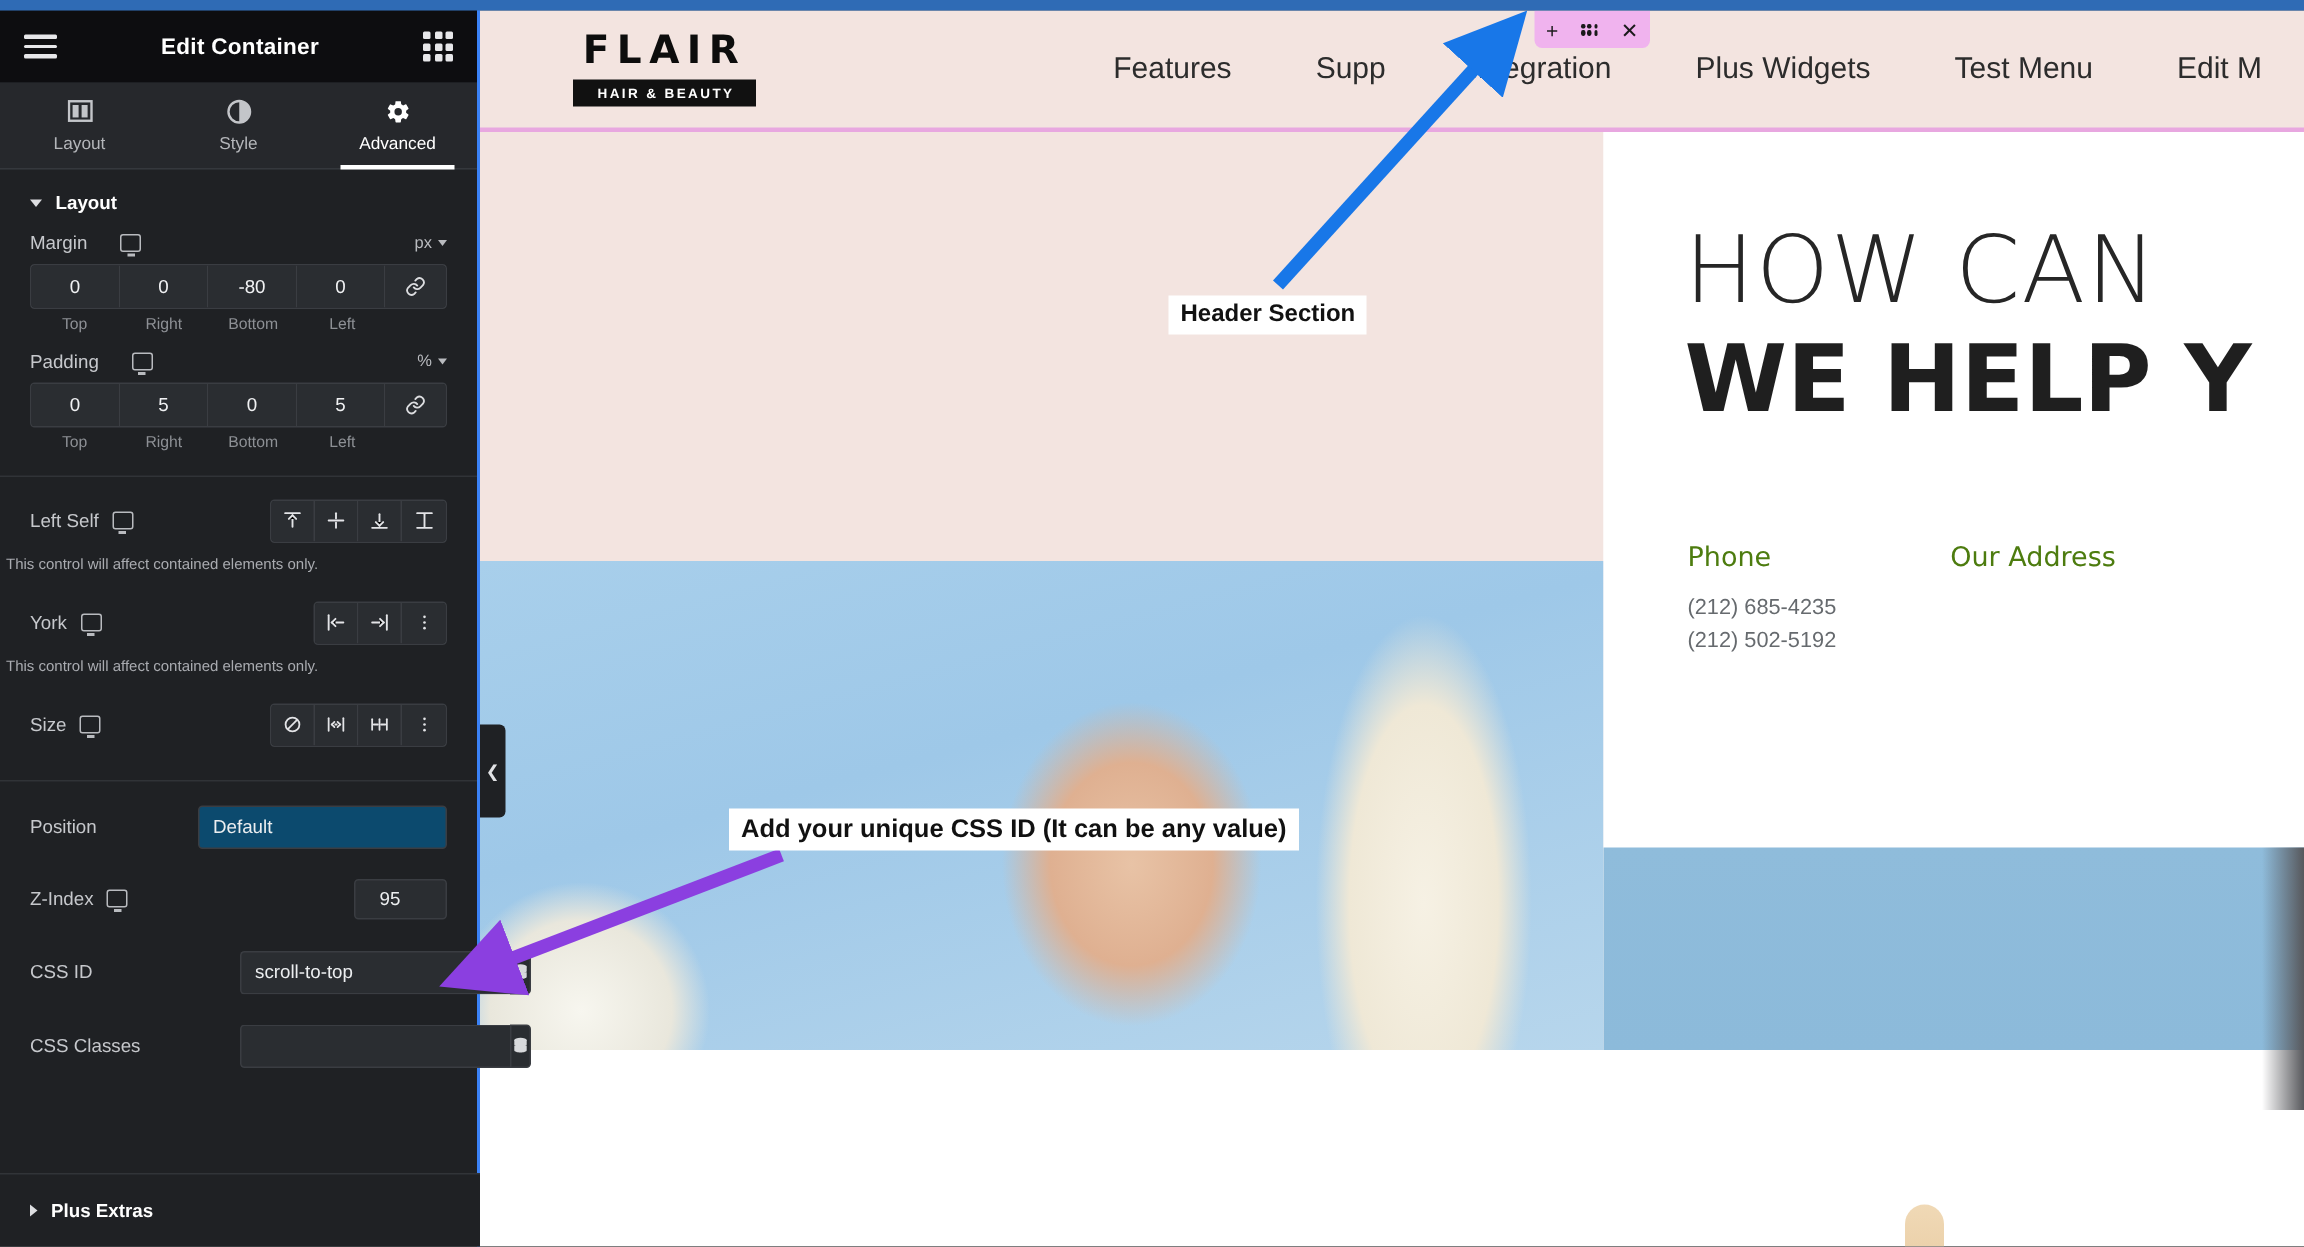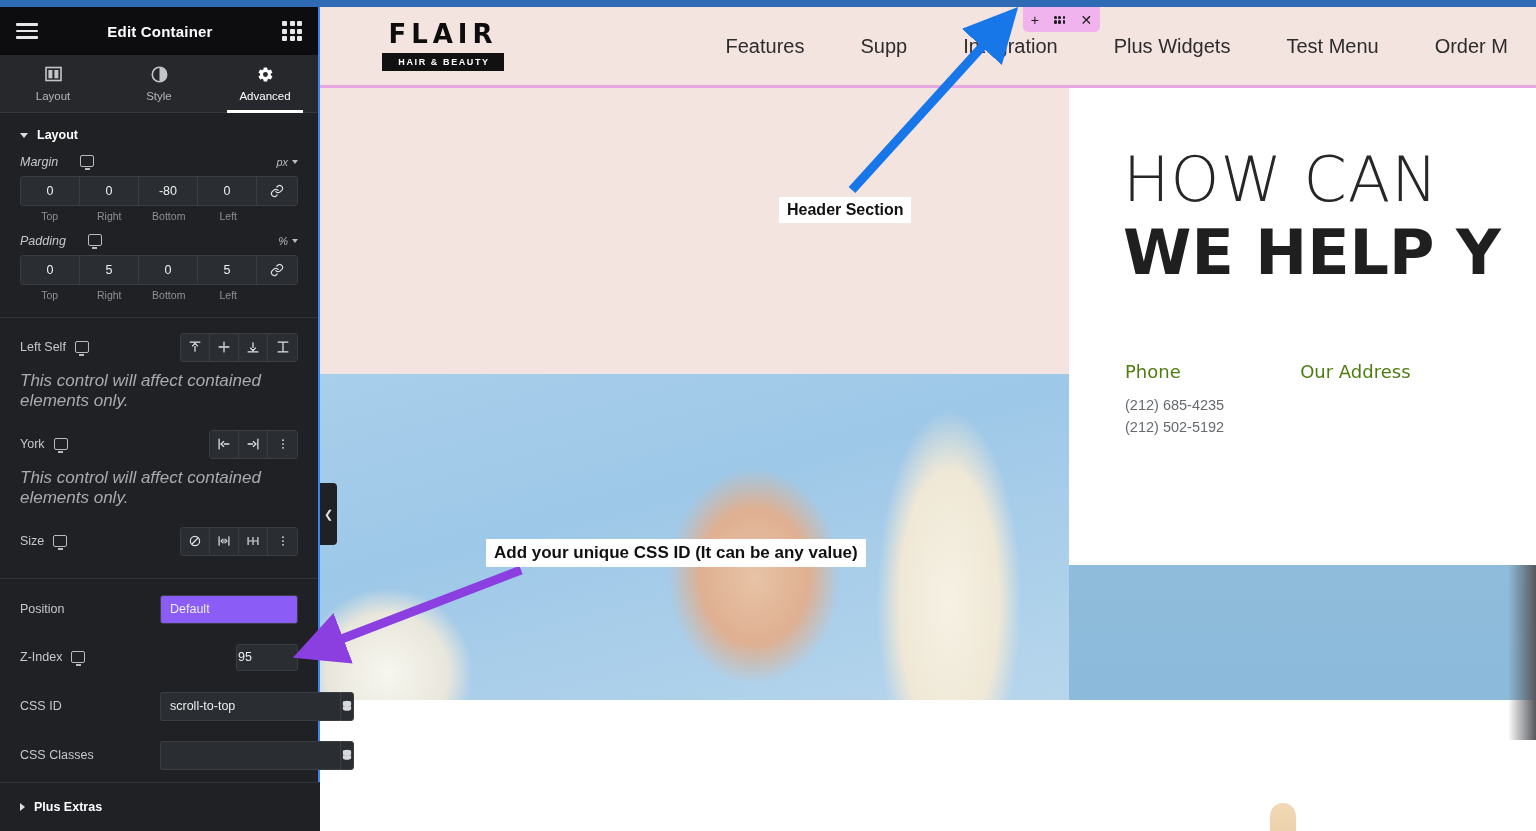--- a/index.html
+++ b/index.html
@@ -74,22 +74,22 @@
     width: 0; height: 0; border-left: 4.5px solid transparent;
     border-right: 4.5px solid transparent; border-top: 5.5px solid #dddee1;
   }
   .caret-right {
     width: 0; height: 0; border-top: 4.5px solid transparent;
     border-bottom: 4.5px solid transparent; border-left: 5.5px solid #dddee1;
   }
 
   .ctl { padding: 0 20px; }
   .row-label {
-    display: flex; gap: 22px;
-    color: #c6c8cc; font-size: 12.5px; margin-bottom: 7px; font-style: italic;
+    display: flex; align-items: center; gap: 22px;
+    color: #c6c8cc; font-size: 12.5px; margin-bottom: 7px;
   }
   .row-label .spacer { flex: 1; }
   .unit {
     color: #b9bbbf; font-size: 11px; display: flex; align-items: center; gap: 4px;
     cursor: pointer;
   }
   .unit .uc { width:0;height:0;border-left:3.5px solid transparent;border-right:3.5px solid transparent;border-top:4px solid #b9bbbf; }
   .monitor {
     width: 14px; height: 12px; border: 1.4px solid #b9bbbf; border-radius: 2px;
     position: relative;
@@ -122,31 +122,31 @@
     color: #c6c8cc; font-size: 12.5px; display: flex; align-items: center; gap: 9px;
   }
   .ctlrow .grow { flex: 1; }
   .btngroup { display: flex; border: 1px solid #3a3d42; border-radius: 3px; overflow: hidden; }
   .btngroup .b {
     width: 29px; height: 27px; background: #2a2d31; border-right: 1px solid #3a3d42;
     display: flex; align-items: center; justify-content: center; cursor: pointer;
   }
   .btngroup .b:last-child { border-right: none; }
   .hint {
-    padding: 7px 20px 10px 20px; color: #a9abb0; font-size: 17px; font-style: italic;
+    padding: 7px 20px 10px 4px; color: #a9abb0; font-size: 10px; 
   }
   .sel {
-    width: 138px; height: 29px; background: #8b5cf6; border: 1px solid #3a3d42;
+    width: 166px; height: 29px; background: #0c4a6e; border: 1px solid #3a3d42;
     border-radius: 3px; color: #eceef0; font-size: 12.5px;
     display: flex; align-items: center; padding: 0 9px; cursor: pointer;
   }
   .sel .selv { flex: 1; }
   .numbox {
     width: 62px; height: 27px; background: #2a2d31; border: 1px solid #3a3d42;
-    border-radius: 3px; color: #eceef0; font-size: 12.5px; padding: 0 1px;
+    border-radius: 3px; color: #eceef0; font-size: 12.5px; padding: 0 16px;
     font-family: "Liberation Sans", sans-serif; outline: none;
   }
   .textwrap { display: flex; width: 138px; }
   .textwrap input {
     flex: 1; height: 29px; background: #2a2d31; border: 1px solid #3a3d42;
     border-right: none; border-radius: 3px 0 0 3px; color: #eceef0;
     font-size: 12.5px; padding: 0 9px; outline: none;
     font-family: "Liberation Sans", sans-serif;
   }
   .textwrap input::placeholder { color: #6c6f74; }
@@ -312,21 +312,21 @@
         <div class="logo-word">FLAIR</div>
         <div class="logo-sub">HAIR &amp; BEAUTY</div>
       </div>
 
       <nav class="nav">
         <a href="#">Features</a>
         <a href="#">Supp</a>
         <a href="#">Integration</a>
         <a href="#">Plus Widgets</a>
         <a href="#">Test Menu</a>
-        <a href="#">Order M</a>
+        <a href="#">Edit M</a>
       </nav>
     </div>
 
     <div class="hero">
       <div class="hero-left">
         <div class="photo-main"></div>
       </div>
       <div class="hero-right">
         <div class="headline">
           <div class="l1">HOW CAN</div>

